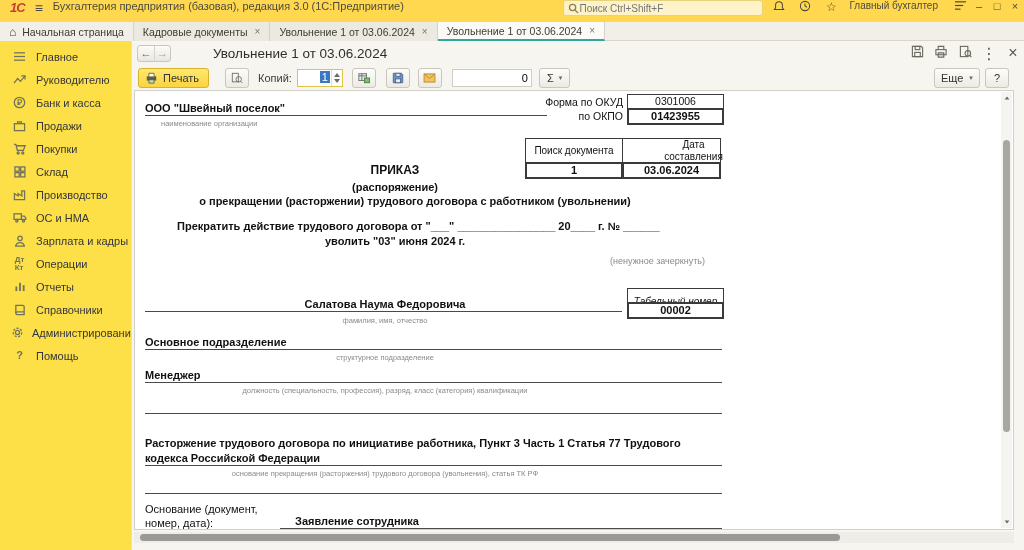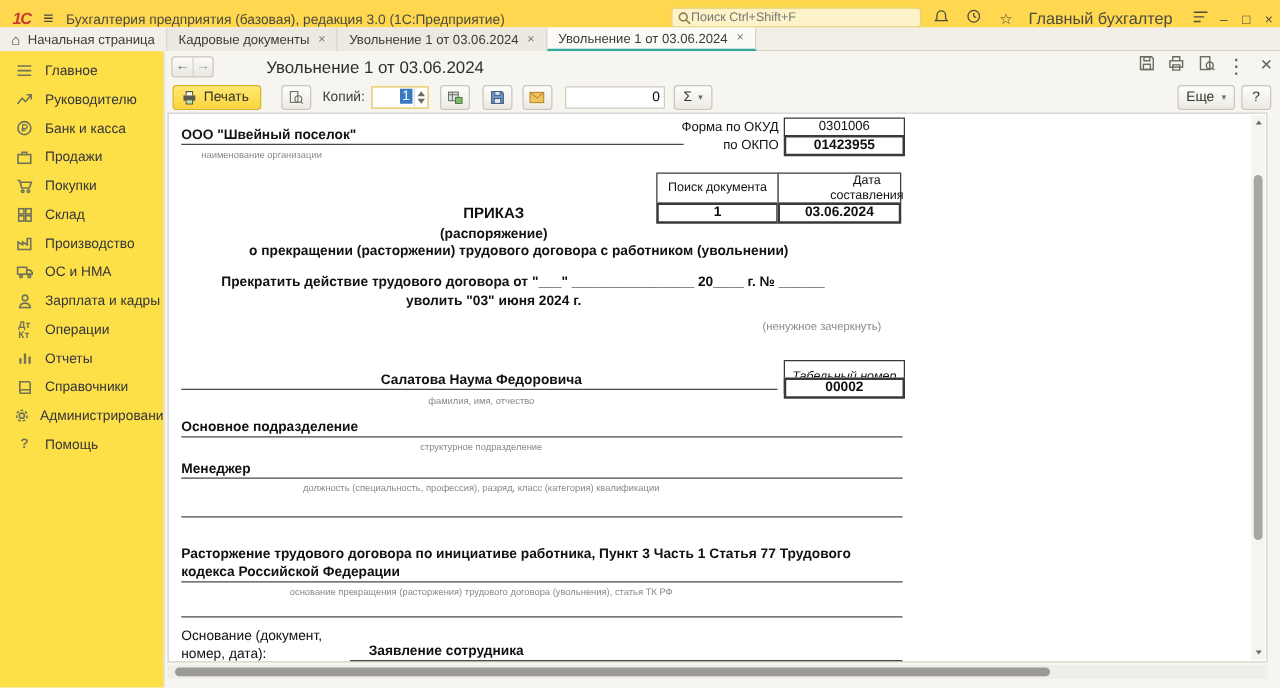--- a/index.html
+++ b/index.html
@@ -2,32 +2,32 @@
 <html><head>
 <meta charset="utf-8">
 <style>
   * { margin:0; padding:0; box-sizing:border-box; }
   html,body { width:1024px; height:550px; overflow:hidden;
     font-family:"Liberation Sans","DejaVu Sans",sans-serif; background:#f7f5f0; }
   .abs { position:absolute; }
 
   
   .titlebar { position:absolute; left:0; top:0; width:1024px; height:22px;
-    background:#ffd84f; display:flex; align-items:flex-end; }
+    background:#ffd84f; display:flex; align-items:flex-start; }
   .logo { font-weight:bold; font-style:italic; color:#c63d32; font-size:13px;
     padding:0 8px 0 10px; letter-spacing:-1px; }
   .menu-glyph { font-size:14px; color:#4a4a40; padding:0 10px 0 2px; cursor:default; }
   .app-title { font-size:11px; color:#4b4b40; }
   .tb-search { margin-left:auto; width:200px; height:16px; background:#fdf2c8;
     border:1px solid #e8d27a; border-radius:3px; display:flex; align-items:center;
     padding:0 4px; }
   .tb-search input { border:none; background:transparent; outline:none; width:170px;
     font-size:10px; color:#8a7f55; font-family:inherit; }
   .tb-ico { width:20px; text-align:center; color:#4a4a40; font-size:12px; margin-left:6px; }
-  .tb-user { font-size:13px; color:#4b4b40; margin:0 6px 0 8px; }
+  .tb-user { font-size:10px; color:#4b4b40; margin:0 6px 0 8px; }
   .win-ctrl { font-size:11px; color:#4a4a40; width:18px; text-align:center; }
 
   
   .tabbar { position:absolute; left:0; top:22px; width:1024px; height:19px;
     background:#f2efe8; border-bottom:1px solid #d8d5cd; display:flex; }
   .tab { display:flex; align-items:center; padding:0 9px; font-size:10.5px;
     color:#3c3c34; background:#ece9e1; border-right:1px solid #d5d2ca; height:19px; }
   .tab.first { background:#f2efe8; border-right:1px solid #d5d2ca; }
   .tab.active { background:#fbfaf6; border-bottom:2px solid #2fa79b; }
   .tab .x { color:#777; font-size:10px; margin-left:7px; }
@@ -74,21 +74,21 @@
   .spin .val b { background:#3978c2; color:#fff; font-weight:normal; padding:0 2px; }
   .spin .arrows { width:11px; border-left:1px solid #ddd; display:flex;
     flex-direction:column; align-items:center; justify-content:center; gap:2px; }
   .tri-up { width:0; height:0; border-left:3px solid transparent;
     border-right:3px solid transparent; border-bottom:4px solid #6a6a60; }
   .tri-dn { width:0; height:0; border-left:3px solid transparent;
     border-right:3px solid transparent; border-top:4px solid #6a6a60; }
   .numfield { width:80px; height:18px; background:#fff; border:1px solid #cfccc4;
     font-size:11px; text-align:right; padding:0 3px; font-family:inherit; }
   .icobtn { width:24px; justify-content:center; padding:0; }
-  .right-btns { margin-left:auto; display:flex; margin-right:8px;padding-left:28px; }
+  .right-btns { margin-left:auto; display:flex; margin-right:16px;padding-left:28px; }
 
   
   .docarea { position:absolute; left:2px; top:49px; width:880px; height:440px;
     background:#fff; border:1px solid #d2cfc7; }
   .paper { position:absolute; left:0; top:0; right:12px; bottom:0; font-size:11px;
     color:#111; }
   .paper .b { font-weight:bold; }
   .ln { position:absolute; border-bottom:1px solid #4a4a4a; }
   .cap { position:absolute; font-size:7.5px; color:#8a8a8a; }
   .cc { left:10px; width:480px; text-align:center; }

